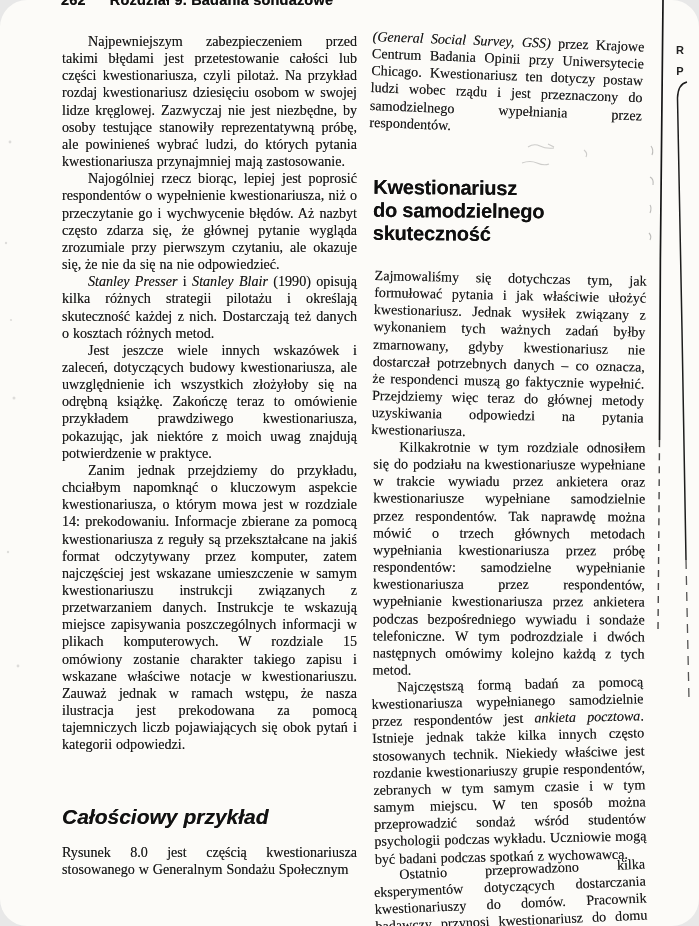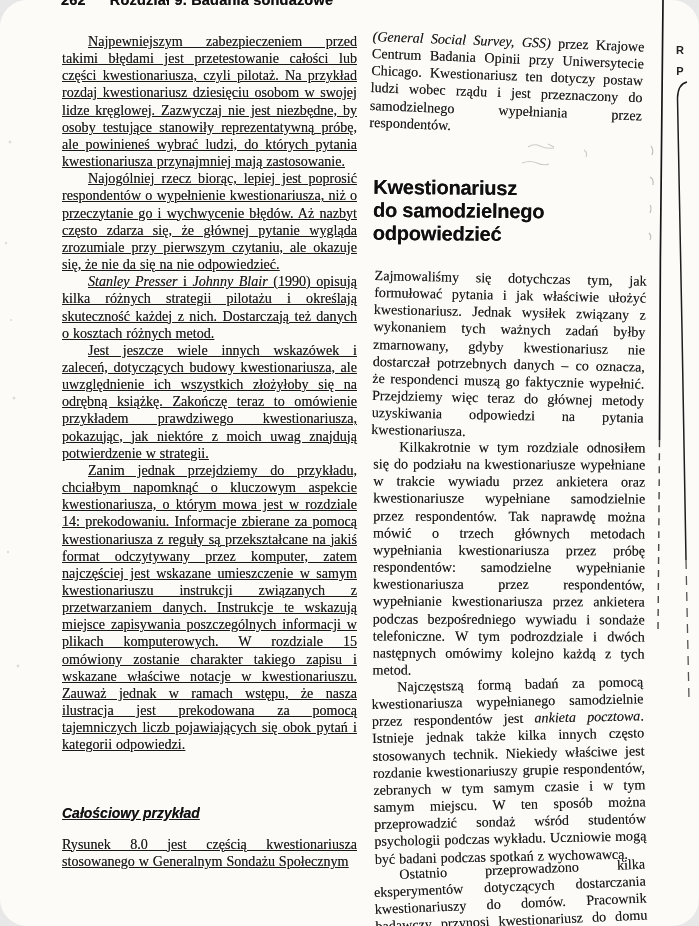--- a/index.html
+++ b/index.html
@@ -29,27 +29,27 @@
   .col{position:absolute;top:0;}
   .col p{
     margin:0;
     font-size:14.1px;line-height:17.15px;
     text-align:justify;
     text-shadow:0 0 .45px rgba(10,10,10,.55);
     word-spacing:.4px;
   }
   .indent{text-indent:26px;}
   .it{font-style:italic;}
-  .col-left{left:62px;top:33px;width:295px;text-decoration:underline;}
+  .col-left{left:62px;top:33px;width:295px;}
   .col-right{left:373px;top:28px;width:272px;}
   .subheading{
     margin:51px 0 15px 0;
     font-family:"Liberation Sans", sans-serif;
     font-style:italic;font-weight:700;
-    font-size:14px;color:#111;
+    font-size:21px;color:#111;
     text-shadow:0 0 .5px rgba(0,0,0,.6);
   }
   .heading{
     margin:46px 0 21px 0;
     font-family:"Liberation Sans", sans-serif;
     font-weight:700;font-size:20px;line-height:23px;
     letter-spacing:-.2px;color:#0f0f0f;
     text-shadow:0 0 .6px rgba(0,0,0,.75);
     transform:rotate(.5deg);
   }
@@ -75,30 +75,30 @@
 
   <div class="runhead">
     <div class="runhead-inner">
       <span class="pn">262</span><span>Rozdział 9. Badania sondażowe</span>
     </div>
   </div>
 
   <div class="col col-left">
     <p class="indent">Najpewniejszym zabezpieczeniem przed takimi błędami jest przetestowanie całości lub części kwestionariusza, czyli pilotaż. Na przykład rozdaj kwestionariusz dziesięciu osobom w swojej lidze kręglowej. Zazwyczaj nie jest niezbędne, by osoby testujące stanowiły reprezentatywną próbę, ale powinieneś wybrać ludzi, do których pytania kwestionariusza przynajmniej mają zastosowanie.</p>
     <p class="indent">Najogólniej rzecz biorąc, lepiej jest poprosić respondentów o wypełnienie kwestionariusza, niż o przeczytanie go i wychwycenie błędów. Aż nazbyt często zdarza się, że głównej pytanie wygląda zrozumiale przy pierwszym czytaniu, ale okazuje się, że nie da się na nie odpowiedzieć.</p>
-    <p class="indent"><span class="it">Stanley Presser</span><span> i </span><span class="it">Johnny Blair</span><span> (1990) opisują kilka różnych strategii pilotażu i określają skuteczność każdej z nich. Dostarczają też danych o kosztach różnych metod.</span></p>
-    <p class="indent">Jest jeszcze wiele innych wskazówek i zaleceń, dotyczących budowy kwestionariusza, ale uwzględnienie ich wszystkich złożyłoby się na odrębną książkę. Zakończę teraz to omówienie przykładem prawdziwego kwestionariusza, pokazując, jak niektóre z moich uwag znajdują potwierdzenie w strategii.</p>
+    <p class="indent"><span class="it">Stanley Presser</span><span> i </span><span class="it">Stanley Blair</span><span> (1990) opisują kilka różnych strategii pilotażu i określają skuteczność każdej z nich. Dostarczają też danych o kosztach różnych metod.</span></p>
+    <p class="indent">Jest jeszcze wiele innych wskazówek i zaleceń, dotyczących budowy kwestionariusza, ale uwzględnienie ich wszystkich złożyłoby się na odrębną książkę. Zakończę teraz to omówienie przykładem prawdziwego kwestionariusza, pokazując, jak niektóre z moich uwag znajdują potwierdzenie w praktyce.</p>
     <p class="indent">Zanim jednak przejdziemy do przykładu, chciałbym napomknąć o kluczowym aspekcie kwestionariusza, o którym mowa jest w rozdziale 14: prekodowaniu. Informacje zbierane za pomocą kwestionariusza z reguły są przekształcane na jakiś format odczytywany przez komputer, zatem najczęściej jest wskazane umieszczenie w samym kwestionariuszu instrukcji związanych z przetwarzaniem danych. Instrukcje te wskazują miejsce zapisywania poszczególnych informacji w plikach komputerowych. W rozdziale 15 omówiony zostanie charakter takiego zapisu i wskazane właściwe notacje w kwestionariuszu. Zauważ jednak w ramach wstępu, że nasza ilustracja jest prekodowana za pomocą tajemniczych liczb pojawiających się obok pytań i kategorii odpowiedzi.</p>
     <h3 class="subheading">Całościowy przykład</h3>
     <p>Rysunek 8.0 jest częścią kwestionariusza stosowanego w Generalnym Sondażu Społecznym</p>
   </div>
 
   <div class="col col-right">
     <p class="w-a"><span class="it">(General Social Survey, GSS)</span><span> przez Krajowe Centrum Badania Opinii przy Uniwersytecie Chicago. Kwestionariusz ten dotyczy postaw ludzi wobec rządu i jest przeznaczony do samodzielnego wypełniania przez respondentów.</span></p>
-    <h2 class="heading"><span>Kwestionariusz</span><br><span>do samodzielnego odpowiedzieć</span></h2>
+    <h2 class="heading"><span>Kwestionariusz</span><br><span>do samodzielnego skuteczność</span></h2>
     <p class="w-b">Zajmowaliśmy się dotychczas tym, jak formułować pytania i jak właściwie ułożyć kwestionariusz. Jednak wysiłek związany z wykonaniem tych ważnych zadań byłby zmarnowany, gdyby kwestionariusz nie dostarczał potrzebnych danych – co oznacza, że respondenci muszą go faktycznie wypełnić. Przejdziemy więc teraz do głównej metody uzyskiwania odpowiedzi na pytania kwestionariusza.</p>
     <p class="indent w-c">Kilkakrotnie w tym rozdziale odnosiłem się do podziału na kwestionariusze wypełniane w trakcie wywiadu przez ankietera oraz kwestionariusze wypełniane samodzielnie przez respondentów. Tak naprawdę można mówić o trzech głównych metodach wypełniania kwestionariusza przez próbę respondentów: samodzielne wypełnianie kwestionariusza przez respondentów, wypełnianie kwestionariusza przez ankietera podczas bezpośredniego wywiadu i sondaże telefoniczne. W tym podrozdziale i dwóch następnych omówimy kolejno każdą z tych metod.</p>
     <p class="indent w-d"><span>Najczęstszą formą badań za pomocą kwestionariusza wypełnianego samodzielnie przez respondentów jest </span><span class="it">ankieta pocztowa</span><span>. Istnieje jednak także kilka innych często stosowanych technik. Niekiedy właściwe jest rozdanie kwestionariuszy grupie respondentów, zebranych w tym samym czasie i w tym samym miejscu. W ten sposób można przeprowadzić sondaż wśród studentów psychologii podczas wykładu. Uczniowie mogą być badani podczas spotkań z wychowawcą.</span></p>
     <p class="indent w-e">Ostatnio przeprowadzono kilka eksperymentów dotyczących dostarczania kwestionariuszy do domów. Pracownik badawczy przynosi kwestionariusz do domu osobom dobranym do próby i wyjaśnia cele badań. Następnie kwestio-</p>
   </div>
 
   <div class="edge-letters">
     <div>R</div>
     <div>P</div>
   </div>

